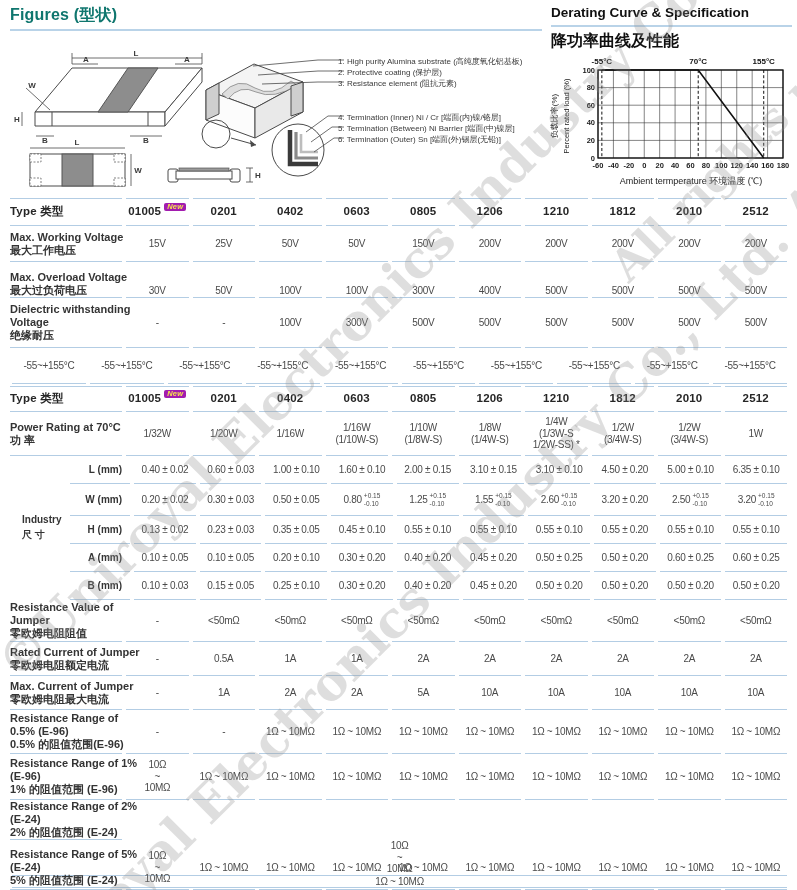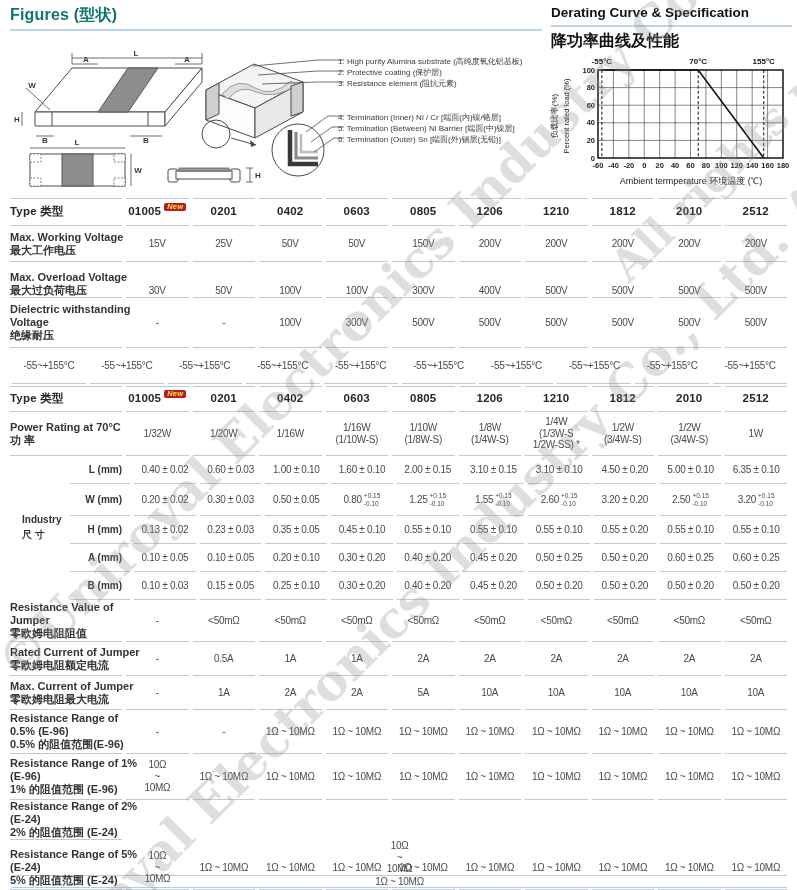--- a/index.html
+++ b/index.html
@@ -27,21 +27,21 @@
            border-bottom:1px solid #b3cde4;margin-right:2px}
   .t-label.sub{width:52px;margin-left:60px;justify-content:flex-end;padding-right:8px;font-size:10px}
   .t-cell{flex:1 1 0;display:flex;align-items:center;justify-content:center;text-align:center;
           font-size:10px;letter-spacing:-0.3px;color:#4a4a4a;white-space:pre;line-height:1.16;
           border-bottom:1px solid #b3cde4;margin:0 2px}
   .t-row.header .t-cell,.t-row.header .t-label{border-top:1px solid #b3cde4;
           font-size:11.5px;font-weight:bold;color:#262626;letter-spacing:.2px}
   .tol{display:inline-flex;flex-direction:column;margin-left:2px;font-size:6.5px;
        line-height:1.15;text-align:left;letter-spacing:0}
   .tol i{font-style:normal}
-  .badge{display:inline-block;background:#b91c1c;color:#f6e34d;font-size:7.5px;font-weight:bold;
+  .badge{display:inline-block;background:#a21caf;color:#f6e34d;font-size:7.5px;font-weight:bold;
          font-style:italic;padding:0 3px;border-radius:2px;margin-left:3px;position:relative;top:-5px}
   #dim-group{left:22px;top:512px;font-size:10px;font-weight:bold;color:#343434;white-space:pre;
              line-height:1.5;z-index:2}
   svg text{font-family:"Liberation Sans",sans-serif}
 </style>
 </head>
 <body>
 
 <div class="wm" id="wm1">©Uniroyal Electronics Industry Co., Ltd. All rights reserved.</div>
 <div class="wm" id="wm2">©Uniroyal Electronics Industry Co., Ltd. All rights reserved.</div>

